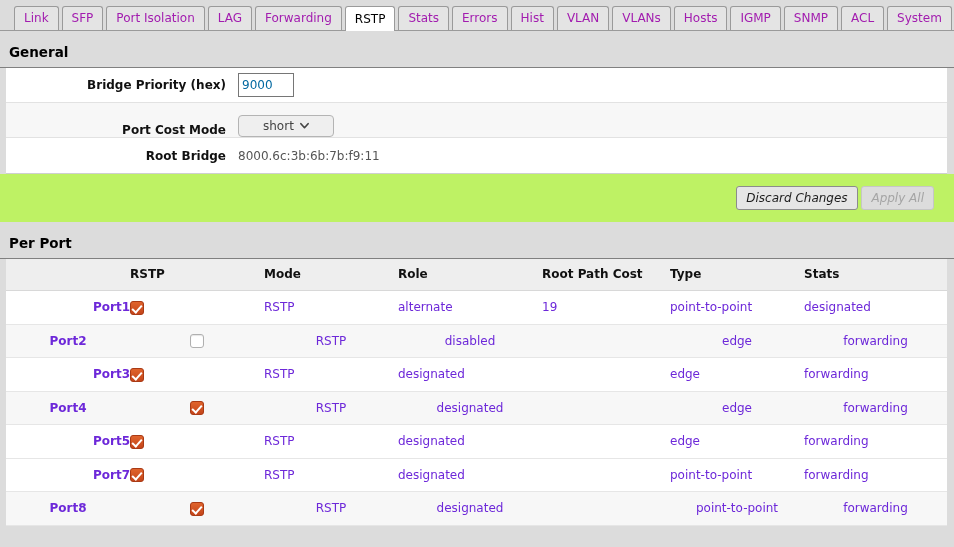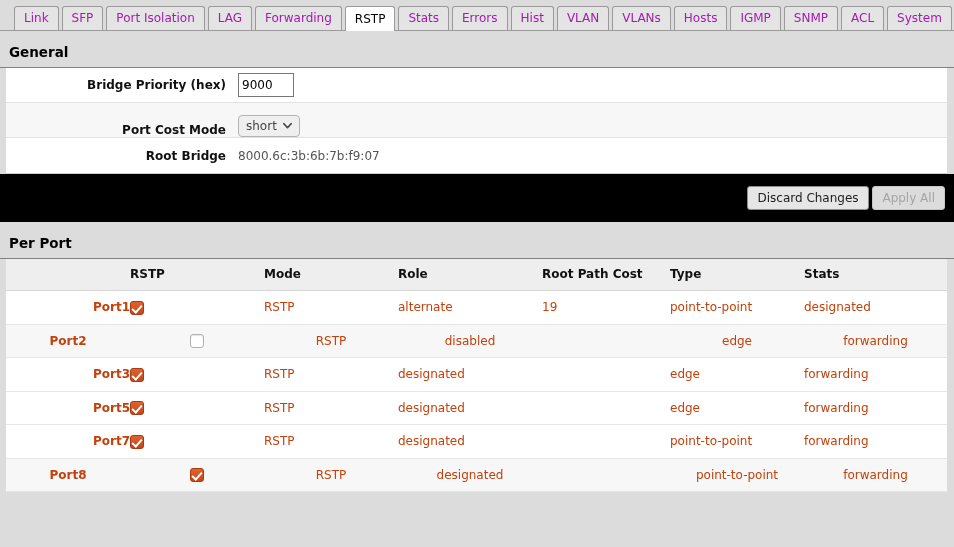--- a/index.html
+++ b/index.html
@@ -101,58 +101,59 @@
     color: #555555;
     font-size: 12px;
   }
 
   input.text {
     width: 48px;
     height: 20px;
     padding: 1px 3px;
     font-family: "DejaVu Sans", "Liberation Sans", sans-serif;
     font-size: 12px;
-    color: #000000;
+    color: #0369a1;
     border: 1px solid #767676;
     background: #ffffff;
     border-radius: 0;
     box-sizing: content-box;
     outline: none;
   }
 
   .select-box {
     display: inline-flex;
     align-items: center;
     gap: 6px;
     height: 22px;
-    padding: 0 7px;
+    padding: 0 24px;
     background: #efefef;
     border: 1px solid #b4b4b4;
     border-radius: 4px;
     color: #444444;
     font-size: 12px;
     cursor: pointer;
     box-sizing: border-box;
   }
   .chev {
     width: 9px;
     height: 9px;
     display: inline-block;
     position: relative;
     top: -1px;
   }
   .chev svg { display: block; }
 
   
   .buttonbar {
-    background: #000000;
+    background: #bef264;
     text-align: right;
-    padding: 12px 9px 12px 0;
+    padding: 12px 20px 12px 0;
     height: 48px;
     box-sizing: border-box;
+    font-style: italic;
   }
   .btn {
     display: inline-block;
     height: 24px;
     line-height: 22px;
     padding: 0 9px;
     font-family: "DejaVu Sans", "Liberation Sans", sans-serif;
     font-size: 12px;
     color: #1c1c1c;
     background: #e6e6e6;
@@ -181,21 +182,21 @@
     background: #eeeeee;
     font-size: 12px;
     font-weight: bold;
     color: #111111;
     text-align: left;
     padding: 8px 0 9px 0;
     border-bottom: 1px solid #d8d8d8;
   }
   table.ports td {
     font-size: 12px;
-    color: #c2410c;
+    color: #6d28d9;
     padding: 9px 0;
     border-bottom: 1px solid #e6e6e6;
     height: 14px;
   }
   tr.alt td { background: #f7f7f7; text-align: center; }
   td.port-name {
     font-weight: bold;
     color: #111111;
     text-align: right;
     padding-right: 20px;
@@ -269,21 +270,21 @@
             <svg width="9" height="9" viewBox="0 0 10 10">
                 <path d="M1 3 L5 7.5 L9 3" stroke="#444" stroke-width="1.8" fill="none" stroke-linecap="round" stroke-linejoin="round"></path>
               </svg>
           </span>
         </span>
       </div>
     </div>
 
     <div class="frow">
       <div class="flabel">Root Bridge</div>
-      <div class="fvalue">8000.6c:3b:6b:7b:f9:07</div>
+      <div class="fvalue">8000.6c:3b:6b:7b:f9:11</div>
     </div>
 
   </div>
 
   <div class="buttonbar">
     <span class="btn">Discard Changes</span>
     <span class="btn disabled">Apply All</span>
   </div>
 
   <div class="section-title">Per Port</div>
@@ -330,20 +331,29 @@
         </tr>
         <tr class="">
           <td class="port-name">Port3</td>
           <td><span class="cb on"></span></td>
           <td>RSTP</td>
           <td>designated</td>
           <td></td>
           <td>edge</td>
           <td>forwarding</td>
         </tr>
+        <tr class="alt">
+          <td class="port-name">Port4</td>
+          <td><span class="cb on"></span></td>
+          <td>RSTP</td>
+          <td>designated</td>
+          <td></td>
+          <td>edge</td>
+          <td>forwarding</td>
+        </tr>
         <tr class="">
           <td class="port-name">Port5</td>
           <td><span class="cb on"></span></td>
           <td>RSTP</td>
           <td>designated</td>
           <td></td>
           <td>edge</td>
           <td>forwarding</td>
         </tr>
         <tr class="">

